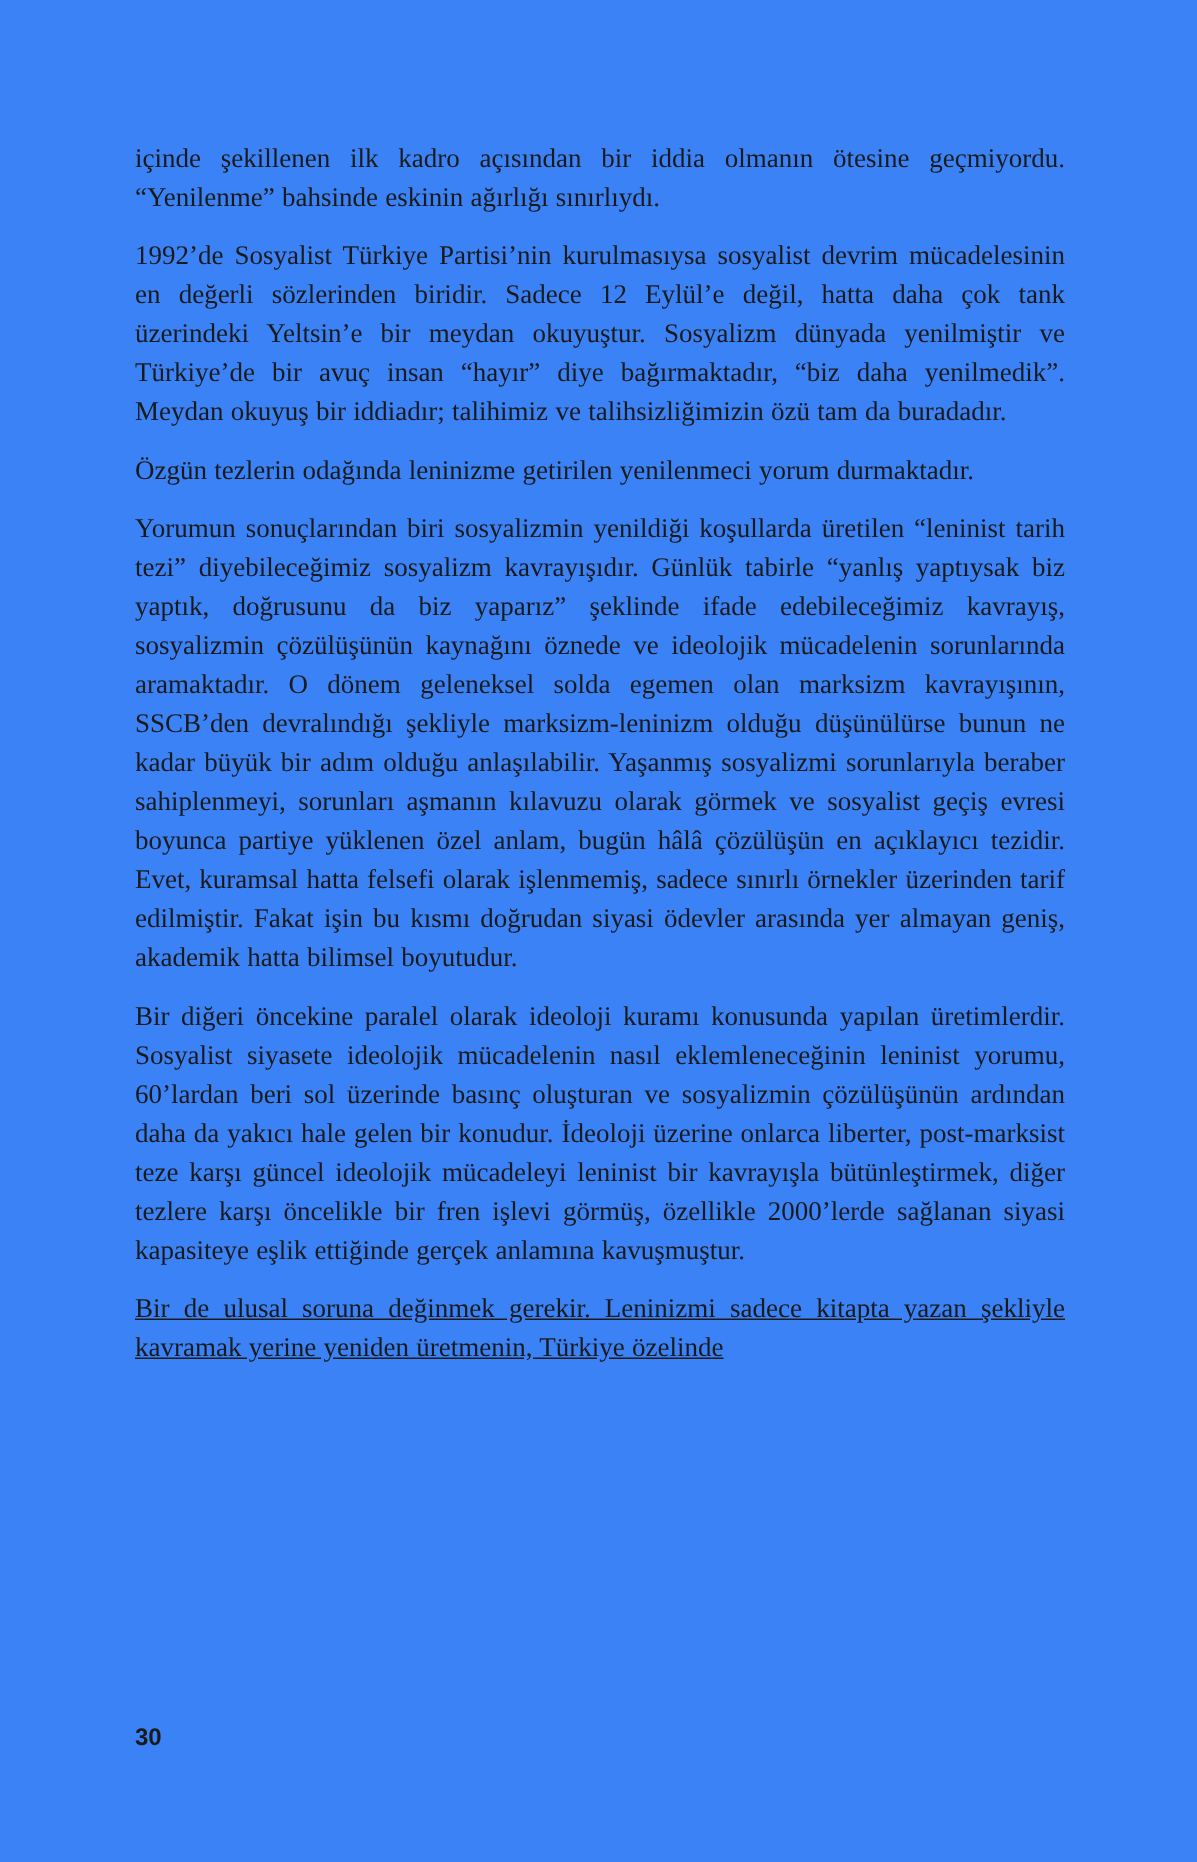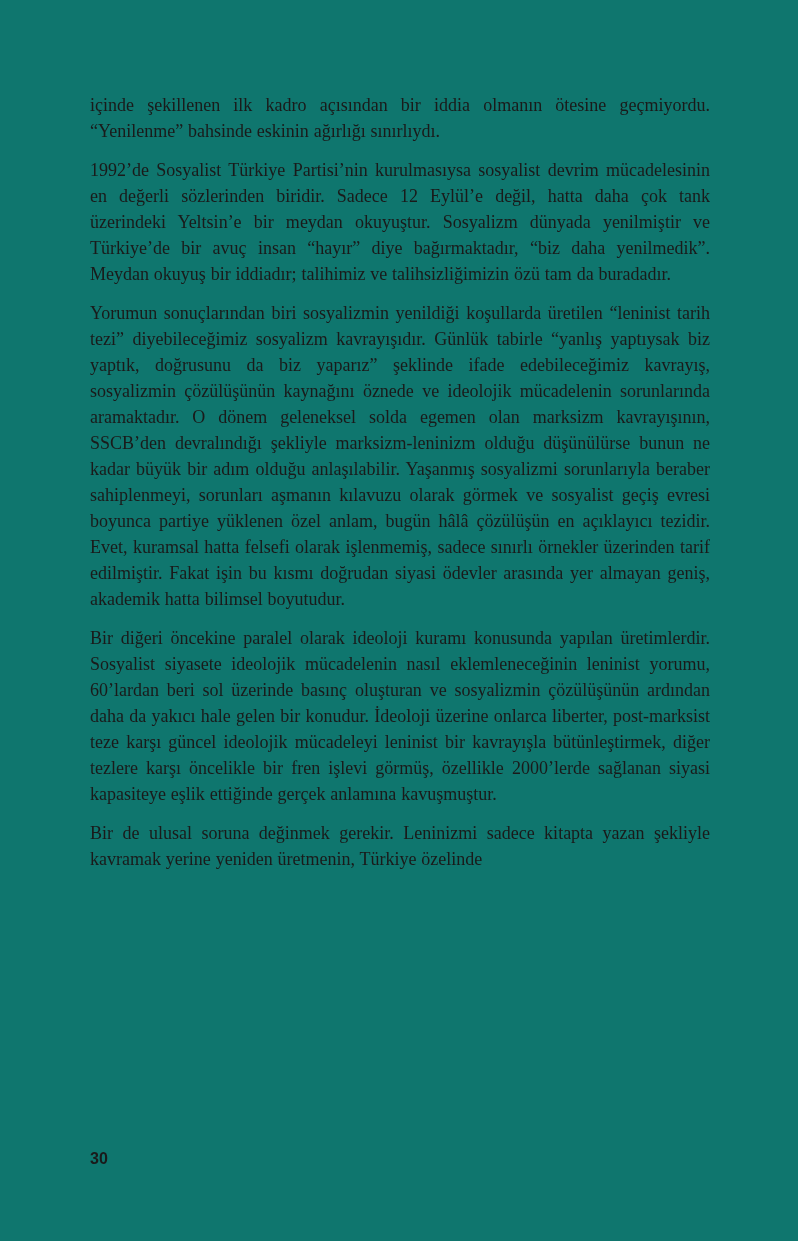--- a/index.html
+++ b/index.html
@@ -4,21 +4,21 @@
 <style>
   html, body {
     margin: 0;
     padding: 0;
     background: #ffffff;
   }
   .book-page {
     position: relative;
     width: 798px;
     height: 1241px;
-    background: #0f766e;
+    background: #3b82f6;
     overflow: hidden;
     font-family: "Liberation Serif", "DejaVu Serif", serif;
     color: #1a1a1a;
   }
   .text-block {
     position: absolute;
     top: 92px;
     left: 90px;
     width: 620px;
   }
@@ -27,36 +27,38 @@
     font-size: 18px;
     line-height: 26px;
     text-align: justify;
     text-justify: inter-word;
     hyphens: auto;
     -webkit-hyphens: auto;
     word-spacing: 0.02em;
   }
   .para:last-child {
     margin-bottom: 0;
+    text-decoration: underline;
   }
   .page-number {
     position: absolute;
     left: 90px;
     top: 1150px;
     font-family: "Liberation Sans", "DejaVu Sans", sans-serif;
     font-weight: 700;
     font-size: 16px;
     color: #1a1a1a;
   }
 </style>
 </head>
 <body>
 
 <div class="book-page">
   <div class="text-block">
     <p class="para" lang="tr">içinde şekillenen ilk kadro açısından bir iddia olmanın ötesine geçmiyordu. “Yenilenme” bahsinde eskinin ağırlığı sınırlıydı.</p>
     <p class="para" lang="tr">1992’de Sosyalist Türkiye Partisi’nin kurulmasıysa sosyalist devrim mücadelesinin en değerli sözlerinden biridir. Sadece 12 Eylül’e değil, hatta daha çok tank üzerindeki Yeltsin’e bir meydan okuyuştur. Sosyalizm dünyada yenilmiştir ve Türkiye’de bir avuç insan “hayır” diye bağırmaktadır, “biz daha yenilmedik”. Meydan okuyuş bir iddiadır; talihimiz ve talihsizliğimizin özü tam da buradadır.</p>
+    <p class="para" lang="tr">Özgün tezlerin odağında leninizme getirilen yenilenmeci yorum durmaktadır.</p>
     <p class="para" lang="tr">Yorumun sonuçlarından biri sosyalizmin yenildiği koşullarda üretilen “leninist tarih tezi” diyebileceğimiz sosyalizm kavrayışıdır. Günlük tabirle “yanlış yaptıysak biz yaptık, doğrusunu da biz yaparız” şeklinde ifade edebileceğimiz kavrayış, sosyalizmin çözülüşünün kaynağını öznede ve ideolojik mücadelenin sorunlarında aramaktadır. O dönem geleneksel solda egemen olan marksizm kavrayışının, SSCB’den devralındığı şekliyle marksizm-leninizm olduğu düşünülürse bunun ne kadar büyük bir adım olduğu anlaşılabilir. Yaşanmış sosyalizmi sorunlarıyla beraber sahiplenmeyi, sorunları aşmanın kılavuzu olarak görmek ve sosyalist geçiş evresi boyunca partiye yüklenen özel anlam, bugün hâlâ çözülüşün en açıklayıcı tezidir. Evet, kuramsal hatta felsefi olarak işlenmemiş, sadece sınırlı örnekler üzerinden tarif edilmiştir. Fakat işin bu kısmı doğrudan siyasi ödevler arasında yer almayan geniş, akademik hatta bilimsel boyutudur.</p>
     <p class="para" lang="tr">Bir diğeri öncekine paralel olarak ideoloji kuramı konusunda yapılan üretimlerdir. Sosyalist siyasete ideolojik mücadelenin nasıl eklemleneceğinin leninist yorumu, 60’lardan beri sol üzerinde basınç oluşturan ve sosyalizmin çözülüşünün ardından daha da yakıcı hale gelen bir konudur. İdeoloji üzerine onlarca liberter, post-marksist teze karşı güncel ideolojik mücadeleyi leninist bir kavrayışla bütünleştirmek, diğer tezlere karşı öncelikle bir fren işlevi görmüş, özellikle 2000’lerde sağlanan siyasi kapasiteye eşlik ettiğinde gerçek anlamına kavuşmuştur.</p>
     <p class="para" lang="tr">Bir de ulusal soruna değinmek gerekir. Leninizmi sadece kitapta yazan şekliyle kavramak yerine yeniden üretmenin, Türkiye özelinde</p>
   </div>
   <div class="page-number">30</div>
 </div>
 
 </body></html>

